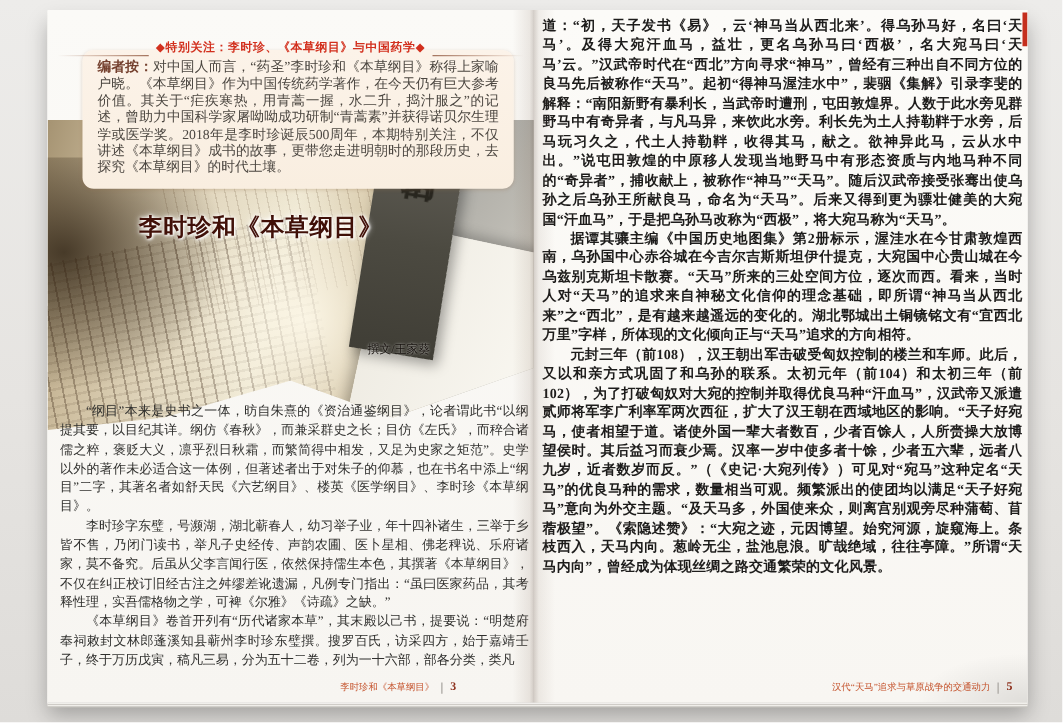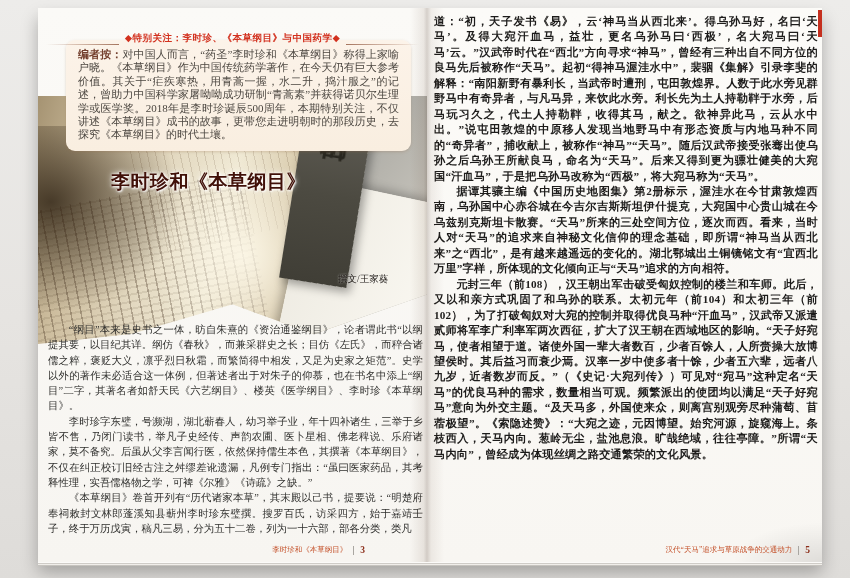--- a/index.html
+++ b/index.html
@@ -48,21 +48,21 @@
   .ph-cover{position:absolute;left:256px;top:-8px;width:68px;height:196px;transform:rotate(9deg);
             background:linear-gradient(180deg,#66635c,#4c4a41 55%,#403e36);box-shadow:4px 4px 10px rgba(0,0,0,.35);
             display:flex;justify-content:center;}
   .ph-cover .spine{writing-mode:vertical-rl;font-size:28px;font-weight:bold;letter-spacing:5px;
                    color:#211f18;opacity:.85;filter:blur(.6px);margin-top:10px;}
 
   .lp-title{position:absolute;left:73px;top:161px;z-index:5;white-space:nowrap;
             font-family:"Liberation Sans","DejaVu Sans",sans-serif;font-weight:900;font-size:19px;letter-spacing:.5px;
             color:#401008;text-shadow:0 0 3px #fff,0 0 6px rgba(255,255,255,.95),1px 1px 2px rgba(255,255,255,.9);}
   .lp-credit{position:absolute;left:256px;top:265px;z-index:5;font-size:9.5px;color:#17120e;
-             text-shadow:0 0 2px rgba(255,255,255,.75);margin-left:44px;}
+             text-shadow:0 0 2px rgba(255,255,255,.75);}
 
   .lp-body{position:absolute;left:10px;right:4px;top:314px;z-index:2;
            font-size:10.4px;line-height:15.3px;color:#30302e;text-align:justify;}
   .lp-body p{margin:0;text-indent:2em;}
 
   .footer{position:absolute;top:537px;display:flex;align-items:center;gap:6px;z-index:4;
           font-size:7.5px;color:#c4512a;white-space:nowrap;}
   .footer .sep{width:1px;height:9px;background:#a9a6a1;}
   .footer .num{font-weight:bold;font-size:9.5px;color:#8c2f1b;}
   .lp-footer{right:62px;}

